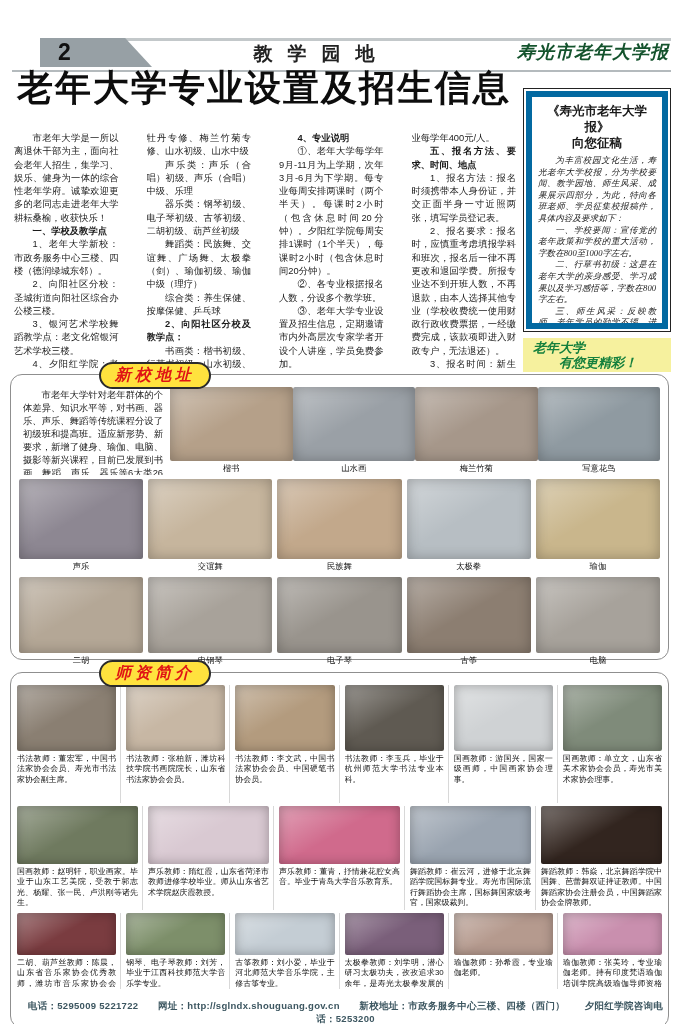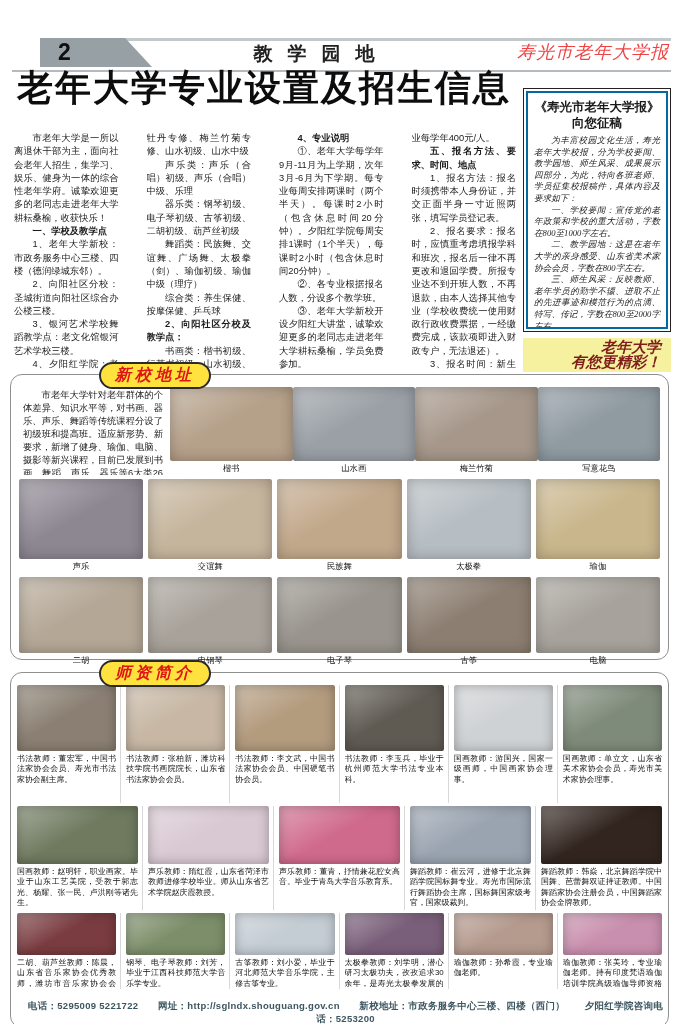--- a/index.html
+++ b/index.html
@@ -9,46 +9,46 @@
   
   .header{position:absolute;left:12px;right:10px;top:38px;height:32px;border-bottom:2px solid #b4babd;}
   .header::before{content:"";position:absolute;left:28px;right:0;top:0;height:3px;background:#c3c8ca;}
   .pagenum{position:absolute;left:28px;top:0;width:112px;height:29px;background:#97a0a5;
            clip-path:polygon(0 0,76% 0,100% 100%,0 100%);
            display:flex;align-items:center;padding-left:18px;box-sizing:border-box;
            font-size:23px;font-weight:bold;color:#101010;}
   .section-title{position:absolute;left:120px;right:160px;top:3px;text-align:center;
            font-family:"Liberation Serif",serif;font-weight:bold;font-size:19px;letter-spacing:15px;color:#222;}
   .masthead{position:absolute;right:2px;top:2px;font-family:"Liberation Serif",serif;
-           font-style:italic;font-weight:normal;font-size:18px;color:#ef4444;letter-spacing:1px;}
+           font-style:italic;font-weight:bold;font-size:18px;color:#14532d;letter-spacing:1px;}
 
   
   .headline{position:absolute;left:14px;width:500px;top:64px;text-align:center;
            font-size:36px;font-weight:900;letter-spacing:2px;color:#0d0d0d;}
 
   
   .article{position:absolute;left:14px;top:132px;width:502px;height:240px;display:flex;gap:28px;}
   .artcol{flex:1;font-size:9.3px;line-height:13.3px;text-align:justify;overflow:hidden;}
   .art-p{margin:0;text-indent:2em;}
   .s-h{font-weight:bold;}
   .s-p0{text-indent:0;}
 
   
   .sidebar{position:absolute;left:523px;top:88px;width:148px;height:244px;
            border:1px solid #222;padding:2px;box-sizing:border-box;background:#fff;}
-  .sidebar-inner{border:2px solid #0369a1;height:100%;box-sizing:border-box;padding:4px 6px;overflow:hidden;}
+  .sidebar-inner{border:6px solid #0369a1;height:100%;box-sizing:border-box;padding:4px 6px;overflow:hidden;}
   .sb-title{text-align:center;font-weight:bold;font-size:12.5px;line-height:16px;margin:2px 0 4px;}
   .sb-p{margin:0;font-family:"Liberation Serif",serif;font-style:italic;
         font-size:8.6px;line-height:11.6px;text-indent:2em;text-align:justify;color:#1c1c1c;}
 
   
   .slogan{position:absolute;left:523px;top:338px;width:148px;height:34px;background:#f6f19e;
           box-sizing:border-box;padding:2px 10px;}
   .slogan div{font-family:"Liberation Serif",serif;font-style:italic;font-weight:900;
-          font-size:15px;line-height:15px;color:#7f1d1d;text-align:right;}
+          font-size:13px;line-height:15px;color:#15803d;}
   .slogan .l2{padding-left:26px;}
 
   
   .rsection{position:absolute;left:10px;width:659px;border:1px solid #8f8f8f;border-radius:12px;
           box-sizing:border-box;background:#fff;}
   .badge{position:absolute;top:-13px;left:88px;background:#ffe23e;border:2px solid #2b2b2b;
           border-radius:16px;padding:1px 14px;color:#e01515;font-weight:900;font-size:16px;
           letter-spacing:4px;font-style:italic;font-family:"Liberation Serif",serif;white-space:nowrap;}
 
   
@@ -108,21 +108,21 @@
         <p class="art-p s-p">舞蹈类：民族舞、交谊舞、广场舞、太极拳（剑）、瑜伽初级、瑜伽中级（理疗）</p>
         <p class="art-p s-p">综合类：养生保健、按摩保健、乒乓球</p>
         <p class="art-p s-h">2、向阳社区分校及教学点：</p>
         <p class="art-p s-p">书画类：楷书初级、行草书初级、山水初级、花鸟初级</p>
       </div>
     <div class="artcol">
 
     <p class="art-p s-h">4、专业说明</p>
         <p class="art-p s-p">①、老年大学每学年9月-11月为上学期，次年3月-6月为下学期。每专业每周安排两课时（两个半天）。每课时2小时（包含休息时间20分钟）。夕阳红学院每周安排1课时（1个半天），每课时2小时（包含休息时间20分钟）。</p>
         <p class="art-p s-p">②、各专业根据报名人数，分设多个教学班。</p>
-        <p class="art-p s-p">③、老年大学新校开设夕阳红大讲堂，诚挚欢迎更多的老同志走进老年大学耕耘桑榆，学员免费参加。</p>
+        <p class="art-p s-p">③、老年大学专业设置及招生信息，定期邀请市内外高层次专家学者开设个人讲座，学员免费参加。</p>
         <p class="art-p s-p">④、学员可凭学员证免费到新老干部活动中心活动健身。新老干部活动中心配备棋牌、健身、保健、游艺、室内高尔夫、台球、乒乓球等活动健身项目。</p>
       </div>
     <div class="artcol">
 
     <p class="art-p s-p0">业每学年400元/人。</p>
         <p class="art-p s-h">五、报名方法、要求、时间、地点</p>
         <p class="art-p s-p">1、报名方法：报名时须携带本人身份证，并交正面半身一寸近照两张，填写学员登记表。</p>
         <p class="art-p s-p">2、报名要求：报名时，应慎重考虑填报学科和班次，报名后一律不再更改和退回学费。所报专业达不到开班人数，不再退款，由本人选择其他专业（学校收费统一使用财政行政收费票据，一经缴费完成，该款项即进入财政专户，无法退还）。</p>
         <p class="art-p s-p">3、报名时间：新生招生，每年8月上旬。插班生招生，每年2月中旬。请关注老年大学微信公众号或寿光日报《老爸老妈》专刊。</p>
       </div>
@@ -131,21 +131,21 @@
   <div class="sidebar">
     <div class="sidebar-inner">
       <div class="sb-title">
         <span>《寿光市老年大学报》</span><br>
         <span>向您征稿</span>
       </div>
       <div>
 
       <p class="sb-p">为丰富校园文化生活，寿光老年大学校报，分为学校要闻、教学园地、师生风采、成果展示四部分，为此，特向各班老师、学员征集校报稿件，具体内容及要求如下：</p>
           <p class="sb-p">一、学校要闻：宣传党的老年政策和学校的重大活动，字数在800至1000字左右。</p>
-          <p class="sb-p">二、教学园地：这是在老年大学的亲身感受、山东省美术家协会会员，字数在800字左右。</p>
+          <p class="sb-p">二、行草书初级：这是在老年大学的亲身感受、学习成果以及学习感悟等，字数在800字左右。</p>
           <p class="sb-p">三、师生风采：反映教师、老年学员的勤学不辍、进取不止的先进事迹和模范行为的点滴、特写、传记，字数在800至2000字左右。</p>
         </div>
     </div>
   </div>
 
   <div class="slogan">
     <div class="l1">老年大学</div>
     <div class="l2">有您更精彩！</div>
   </div>
 

